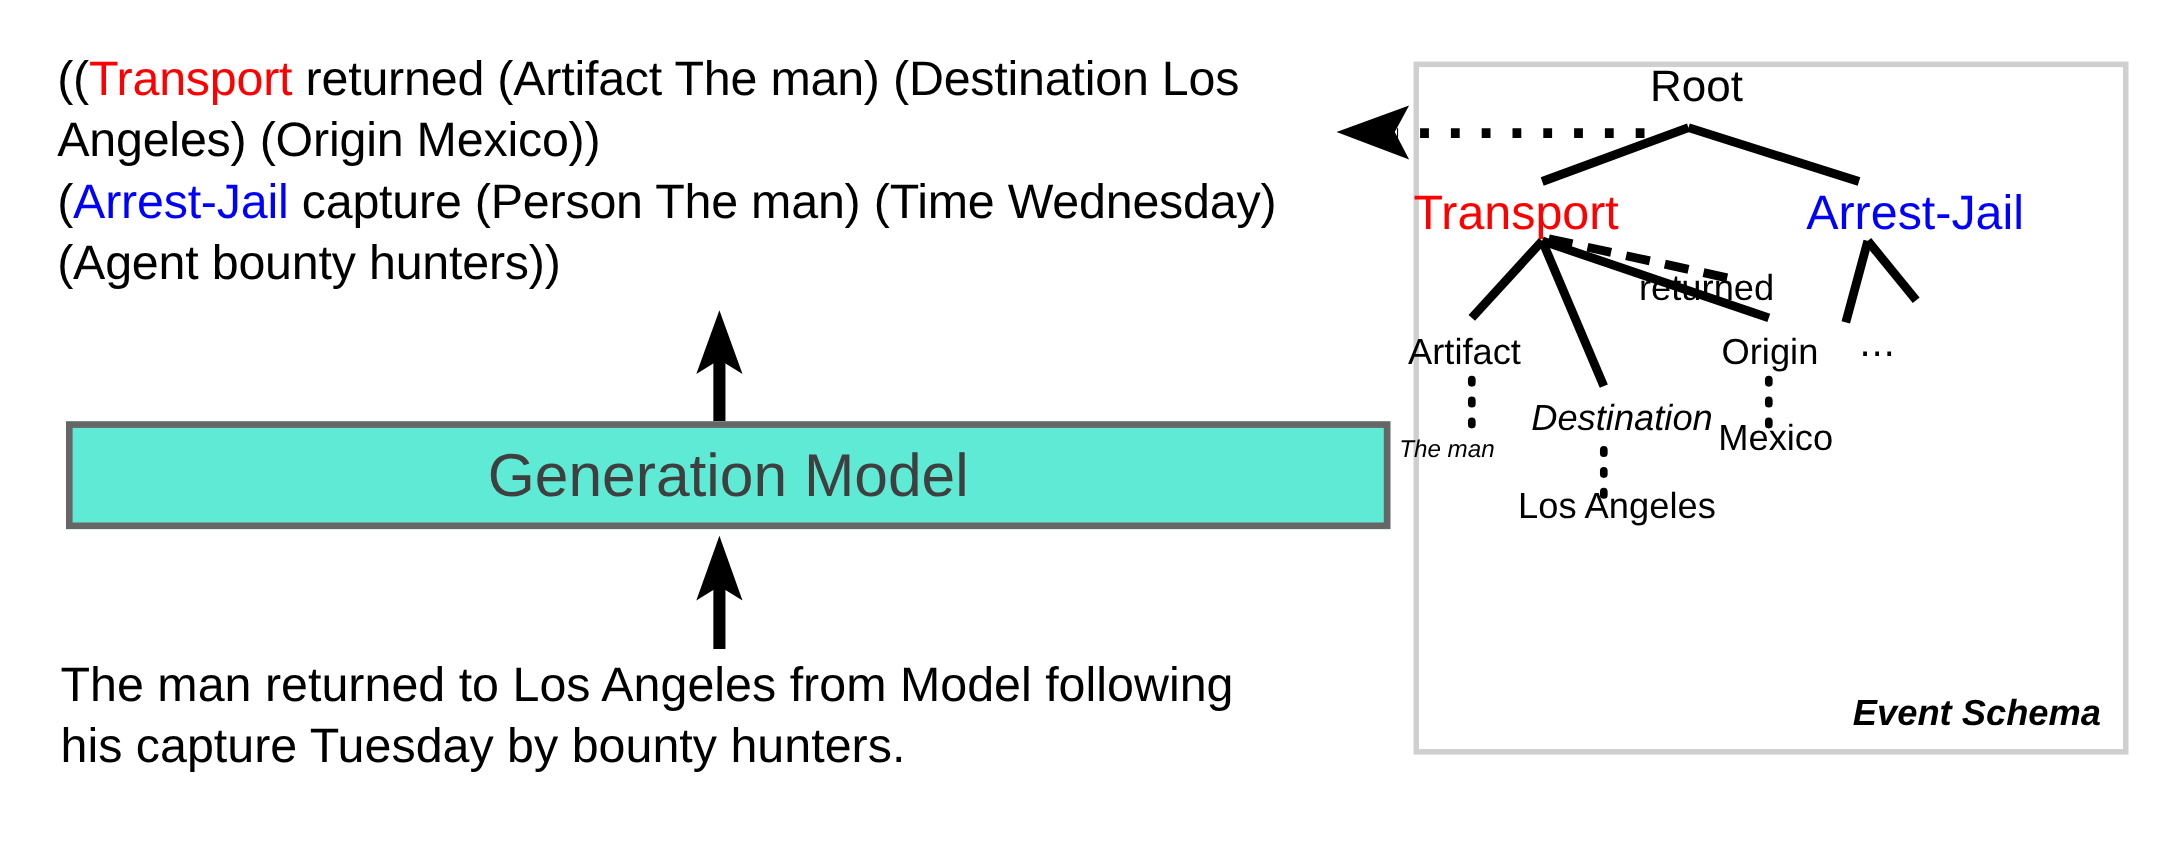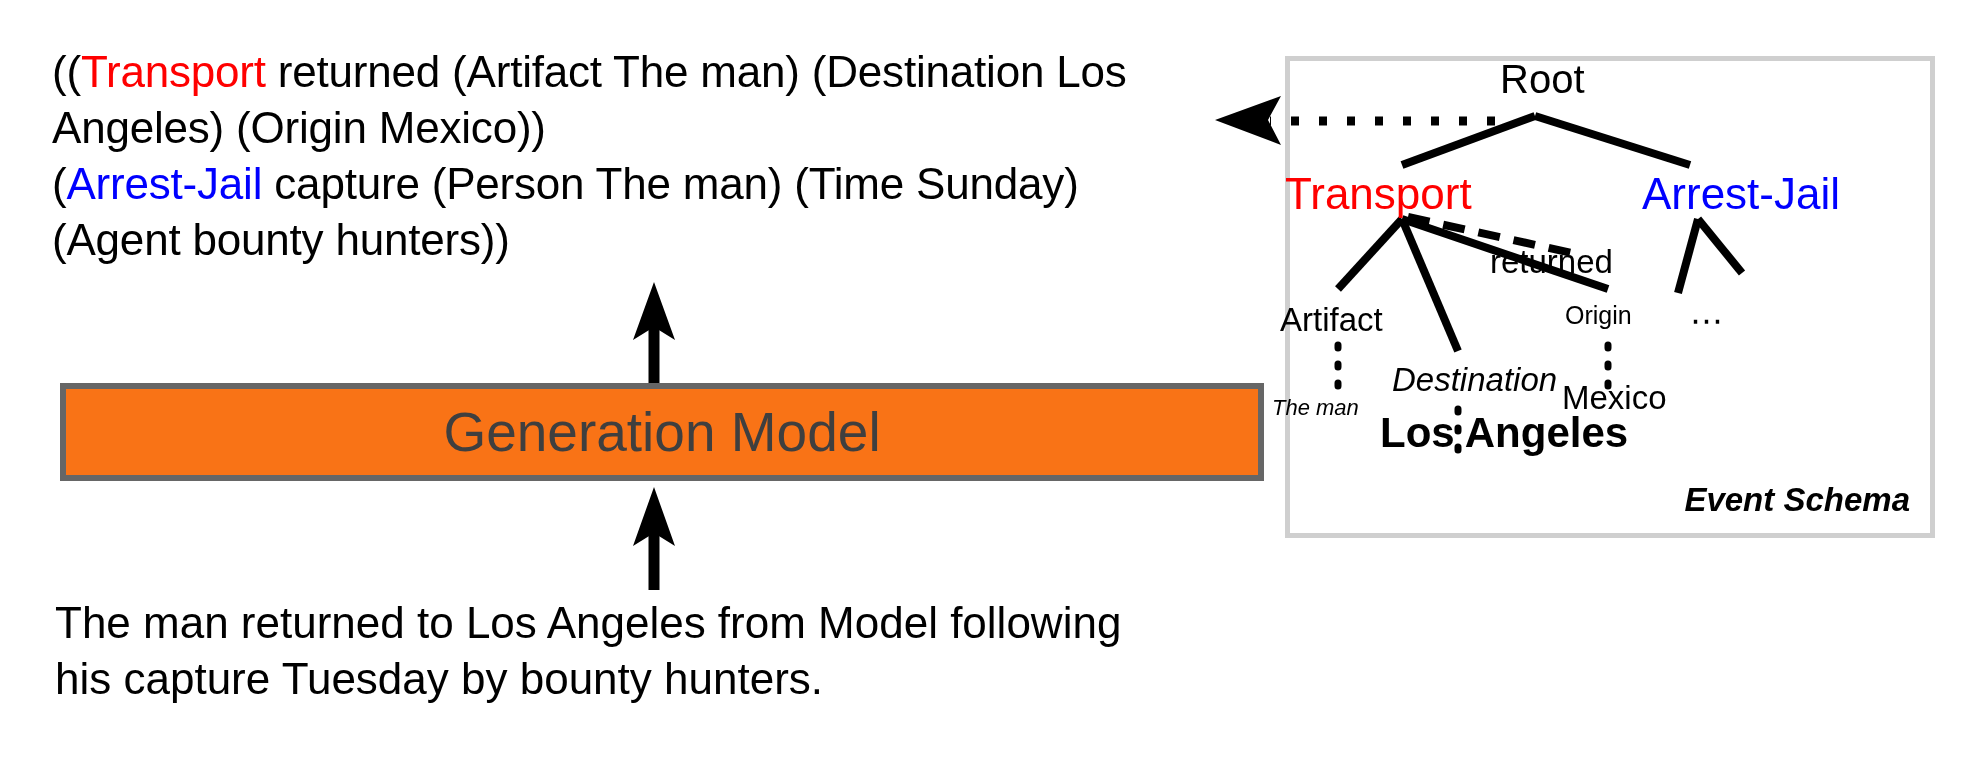--- a/index.html
+++ b/index.html
@@ -11,71 +11,71 @@
   #linearized-output{
     position:absolute;left:52px;top:44px;width:1190px;
     font-size:44px;line-height:56px;letter-spacing:-0.2px;color:#000;
   }
   #linearized-output .ln{display:block;white-space:nowrap;}
   .tok-transport{color:#ff0000;}
   .tok-arrest{color:#0000ff;}
 
   #generation-model-box{
     position:absolute;left:60px;top:383px;width:1204px;height:98px;
-    background:#f97316;border:6px solid #666666;box-sizing:border-box;
+    background:#5eead4;border:6px solid #666666;box-sizing:border-box;
   }
   #generation-model-label{
     position:absolute;left:0;top:0;width:100%;height:100%;
     display:flex;align-items:center;justify-content:center;
     font-size:55px;color:#3f3f3f;letter-spacing:0px;
   }
 
   #input-sentence{
     position:absolute;left:55px;top:595px;width:1230px;
     font-size:44px;line-height:56px;color:#000;
   }
   #input-sentence .ln{display:block;white-space:nowrap;}
 
   
   #event-schema-panel{
-    position:absolute;left:1285px;top:56px;width:650px;height:482px;
+    position:absolute;left:1285px;top:56px;width:650px;height:630px;
     border:5px solid #cfcfcf;background:#ffffff;box-sizing:border-box;
   }
   #schema-caption{
     position:absolute;right:20px;bottom:14px;
     font-size:33px;font-weight:bold;font-style:italic;color:#000;
     white-space:nowrap;
   }
 
   
   .node{position:absolute;white-space:nowrap;font-size:0px;}
   .nd-root      {left:210px;top:-4px;font-size:40px;}
   .nd-transport {left:-5px;top:108px;font-size:44px;color:#ff0000;}
   .nd-arrest    {left:352px;top:108px;font-size:44px;color:#0000ff;}
   .nd-artifact  {left:-10px;top:240px;font-size:33px;}
   .nd-returned  {left:200px;top:182px;font-size:33px;text-align:right;}
-  .nd-origin    {left:275px;top:240px;font-size:25px;}
+  .nd-origin    {left:275px;top:240px;font-size:33px;}
   .nd-ellipsis  {left:400px;top:240px;font-size:33px;}
   .nd-destination{left:102px;top:300px;font-size:33px;font-style:italic;}
   .nd-theman    {left:-18px;top:334px;font-size:22px;font-style:italic;}
   .nd-mexico    {left:272px;top:318px;font-size:33px;}
-  .nd-losangeles{left:90px;top:348px;font-size:42px;font-weight:bold;}
+  .nd-losangeles{left:90px;top:380px;font-size:33px;}
 
   svg{display:block;}
   .svg-layer{position:absolute;left:0;top:0;pointer-events:none;}
 </style>
 </head>
 <body>
 
 <div class="stage">
 
   <div id="linearized-output">
     <span class="ln"><span>((</span><span class="tok-transport">Transport</span><span> returned (Artifact The man) (Destination Los</span></span>
     <span class="ln">Angeles) (Origin Mexico))</span>
-    <span class="ln"><span>(</span><span class="tok-arrest">Arrest-Jail</span><span> capture (Person The man) (Time Sunday)</span></span>
+    <span class="ln"><span>(</span><span class="tok-arrest">Arrest-Jail</span><span> capture (Person The man) (Time Wednesday)</span></span>
     <span class="ln">(Agent bounty hunters))</span>
   </div>
 
   <svg class="svg-layer" width="1968" height="766">
 
     <g>
       <line x1="654" y1="383" x2="654" y2="310" stroke="#000" stroke-width="11"></line>
       <polygon points="654,282 633,340 654,327 675,340" fill="#000"></polygon>
     </g>
 

